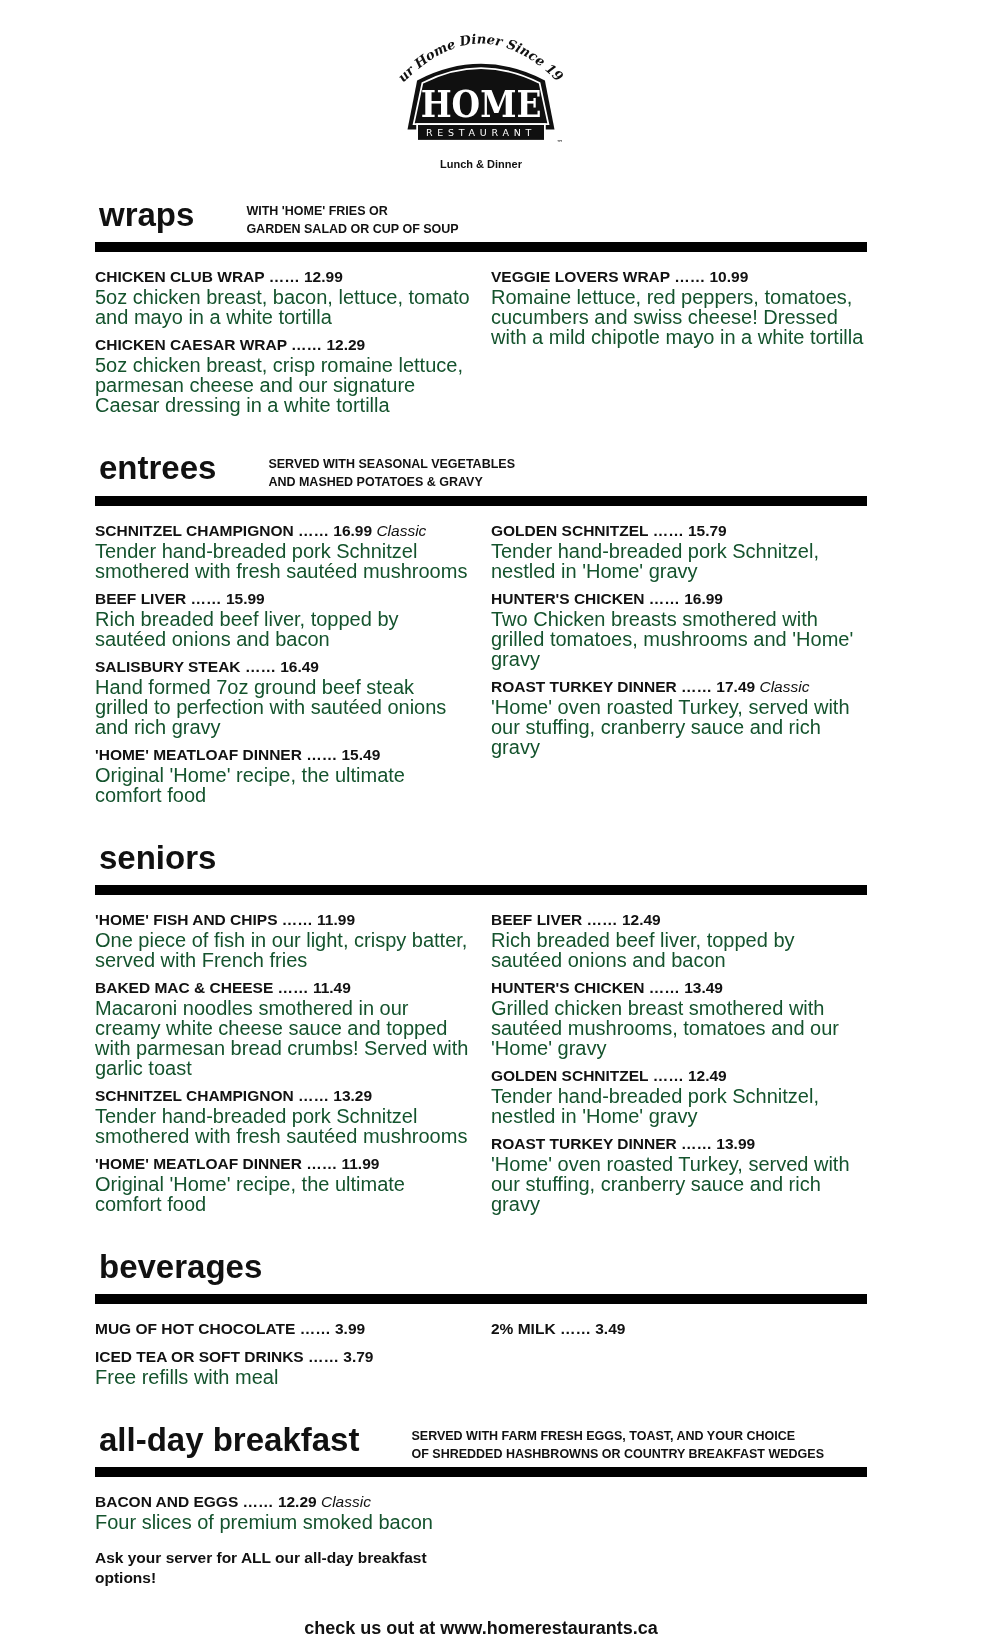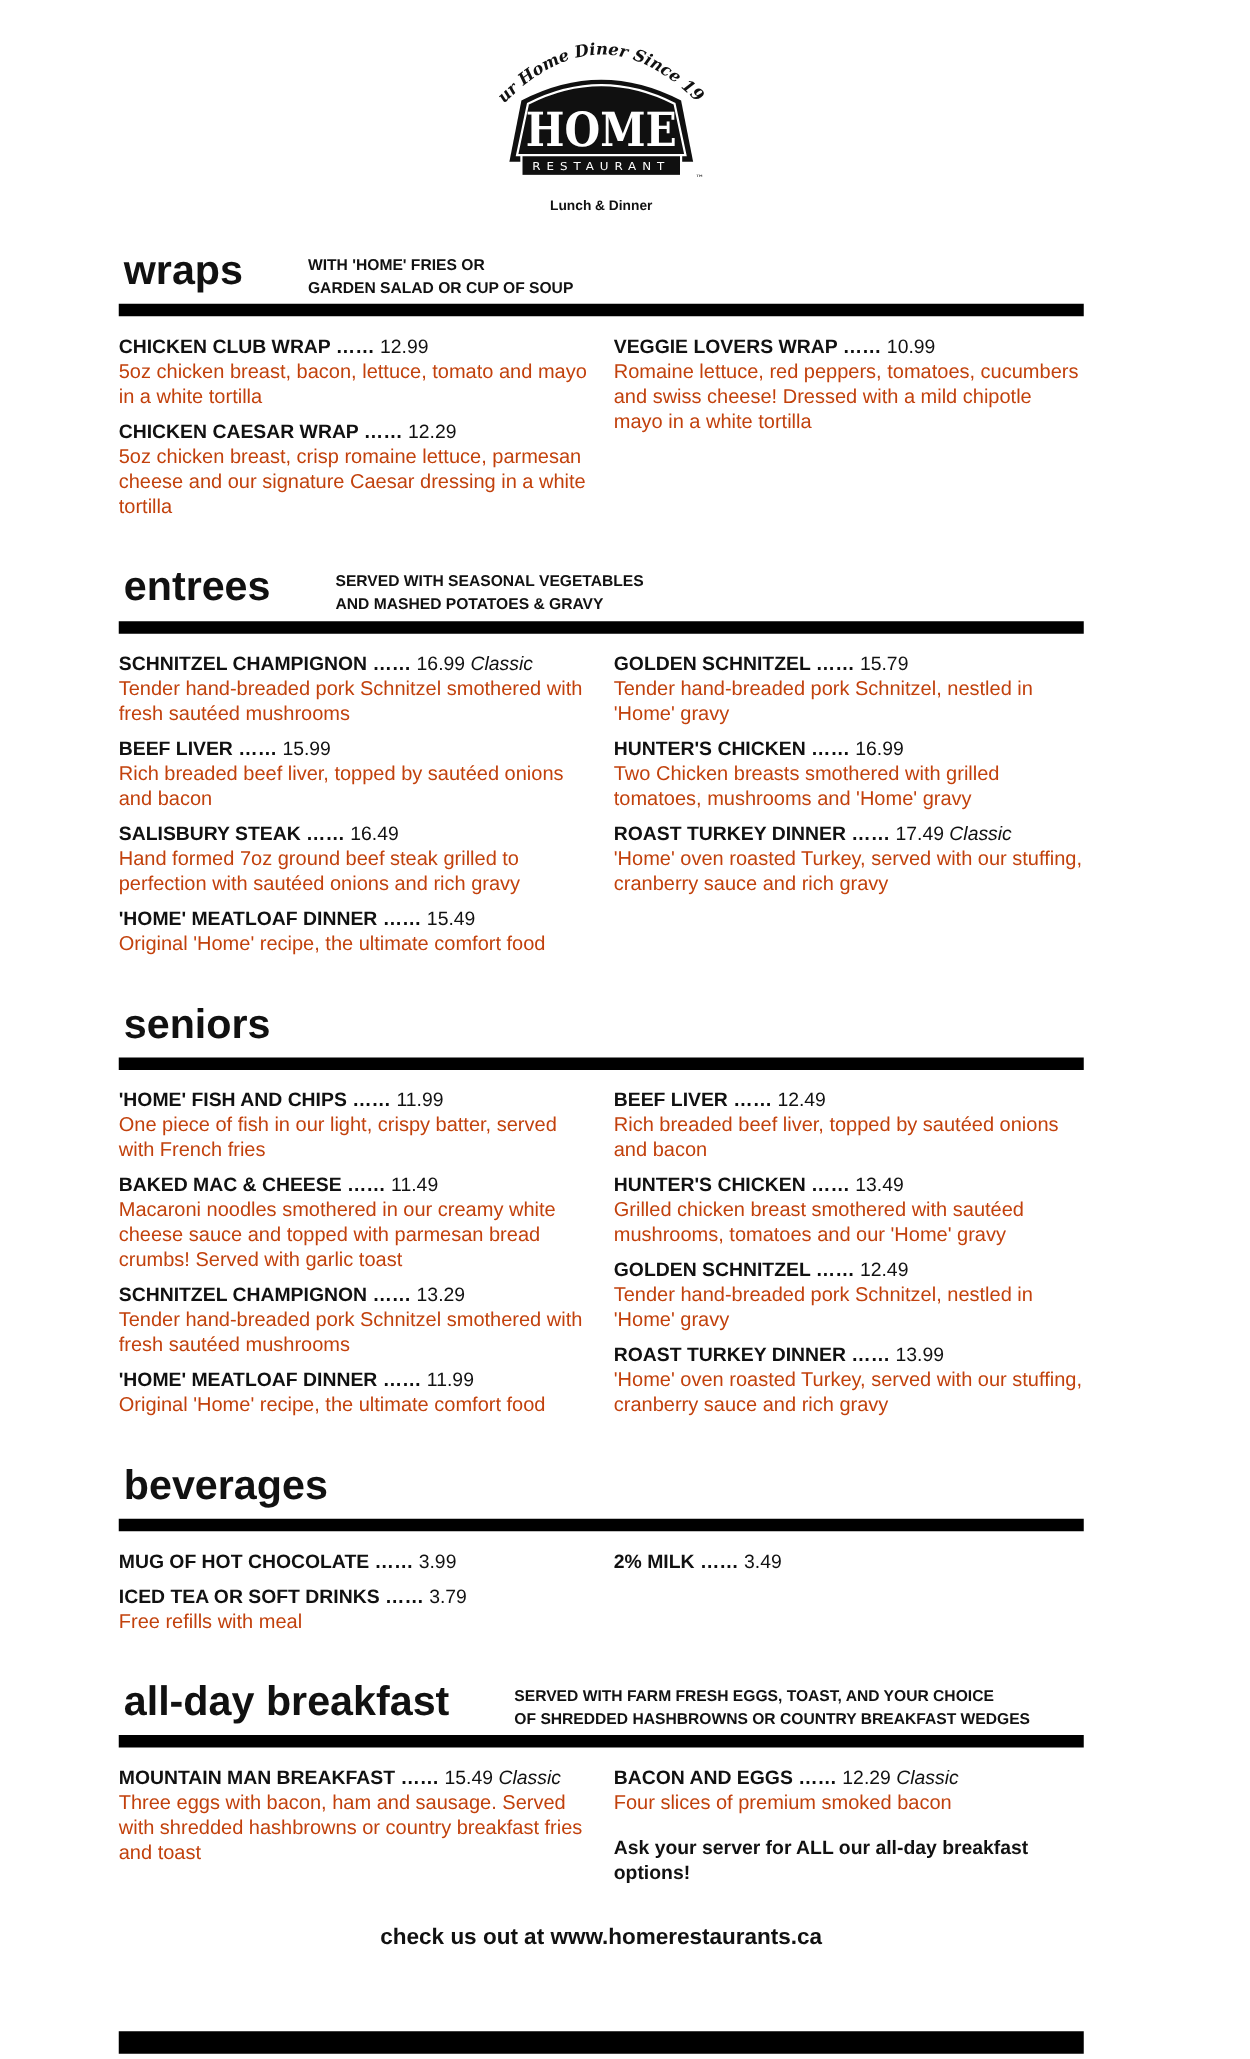--- a/index.html
+++ b/index.html
@@ -28,24 +28,24 @@
   .sec-head { display: flex; align-items: center; margin: 22px 0 4px 0; }
   .sec-title { font-size: 33px; font-weight: 700; margin: 4px; color: #111; }
   .sec-sub { margin-left: 48px; font-size: 12.5px; font-weight: 700; line-height: 1.45; white-space: pre-line; color: #111; margin-top: 10px; }
   .sec-sub:empty { display: none; }
   .bar { height: 10px; background: #000000; margin: 3px 0 15px 0; }
 
   .cols { display: grid; grid-template-columns: 1fr 1fr; column-gap: 20px; }
   .item { margin-bottom: 8px; }
   .item-title { font-size: 15.5px; font-weight: 700; line-height: 20px; color: #111; }
   .dots { font-weight: 700; }
-  .pr { font-weight: 400; margin-top: 38px; }
+  .pr { font-weight: 700; margin-top: 38px; }
   .tag { font-style: italic; font-weight: 400; }
   .tag:empty { display: none; }
-  .desc { font-size: 16px; line-height: 20px; color: #c2410c; }
+  .desc { font-size: 20px; line-height: 20px; color: #14532d; }
   .desc:empty { display: none; }
   .note { font-weight: 700; font-size: 15.5px; line-height: 20px; margin-top: 16px; color: #111; }
 
   
   .footer-text { text-align: center; font-weight: 700; font-size: 18px; margin: 30px 0 12px 0; color: #111; }
   .bottom-bar { height: 18px; background: #000000; width: 772px; margin: auto 0 4px 95px; }
 </style>
 </head>
 <body>
 
@@ -213,26 +213,20 @@
     <section class="menu-section">
       <div class="sec-head">
         <h2 class="sec-title">all-day breakfast</h2>
         <div class="sec-sub">SERVED WITH FARM FRESH EGGS, TOAST, AND YOUR CHOICE
 OF SHREDDED HASHBROWNS OR COUNTRY BREAKFAST WEDGES</div>
       </div>
       <div class="bar"></div>
       <div class="cols">
         <div class="col">
           <div class="item">
-            <div class="item-title"><span class="nm">MOUNTAIN MAN BREAKFAST</span> <span class="dots">……</span> <span class="pr">15.49</span> <span class="tag">Classic</span></div>
-            <div class="desc">Three eggs with bacon, ham and sausage. Served with shredded hashbrowns or country breakfast fries and toast</div>
-          </div>
-        </div>
-        <div class="col">
-          <div class="item">
             <div class="item-title"><span class="nm">BACON AND EGGS</span> <span class="dots">……</span> <span class="pr">12.29</span> <span class="tag">Classic</span></div>
             <div class="desc">Four slices of premium smoked bacon</div>
           </div>
           <div class="note">Ask your server for ALL our all-day breakfast options!</div>
         </div>
       </div>
     </section>
 
     <div class="footer-text">check us out at www.homerestaurants.ca</div>
   </div>

